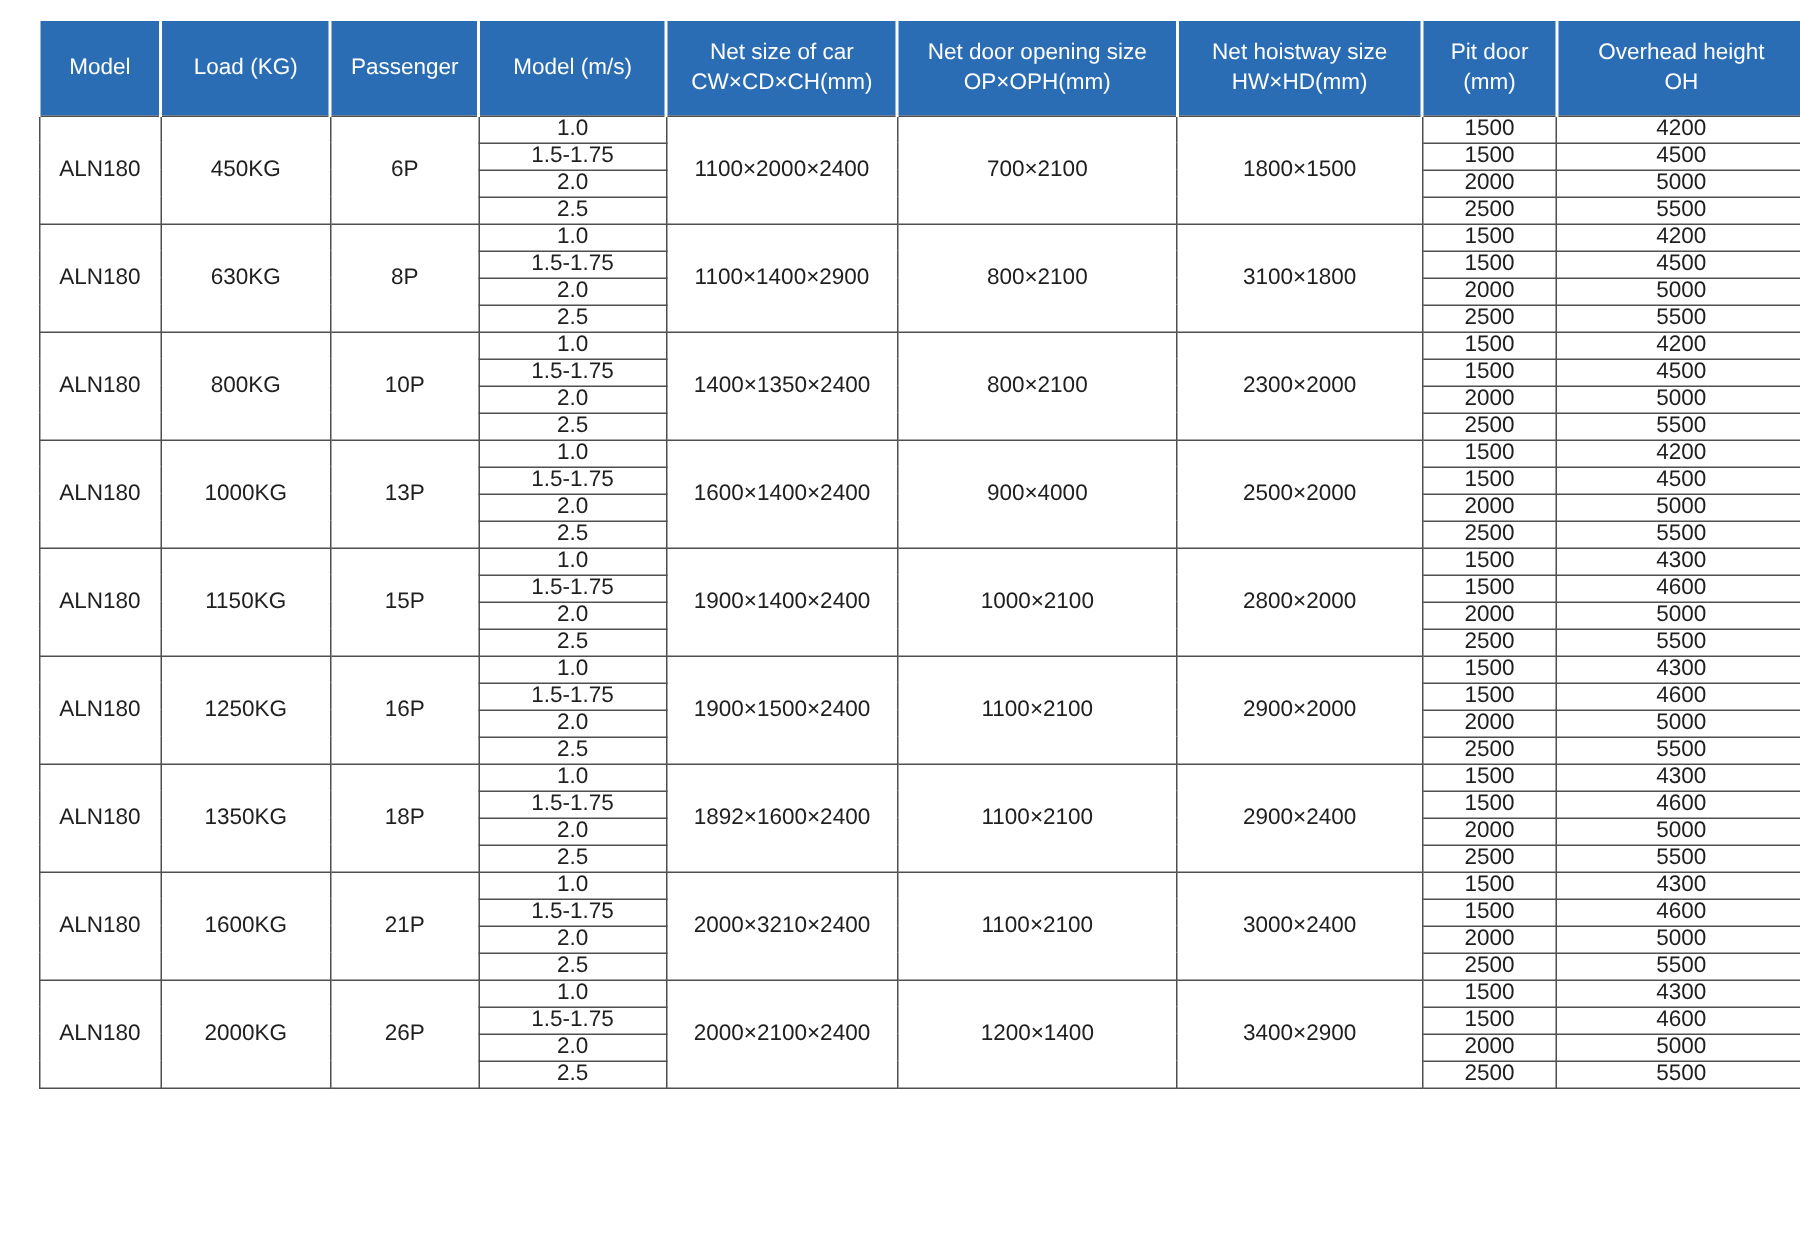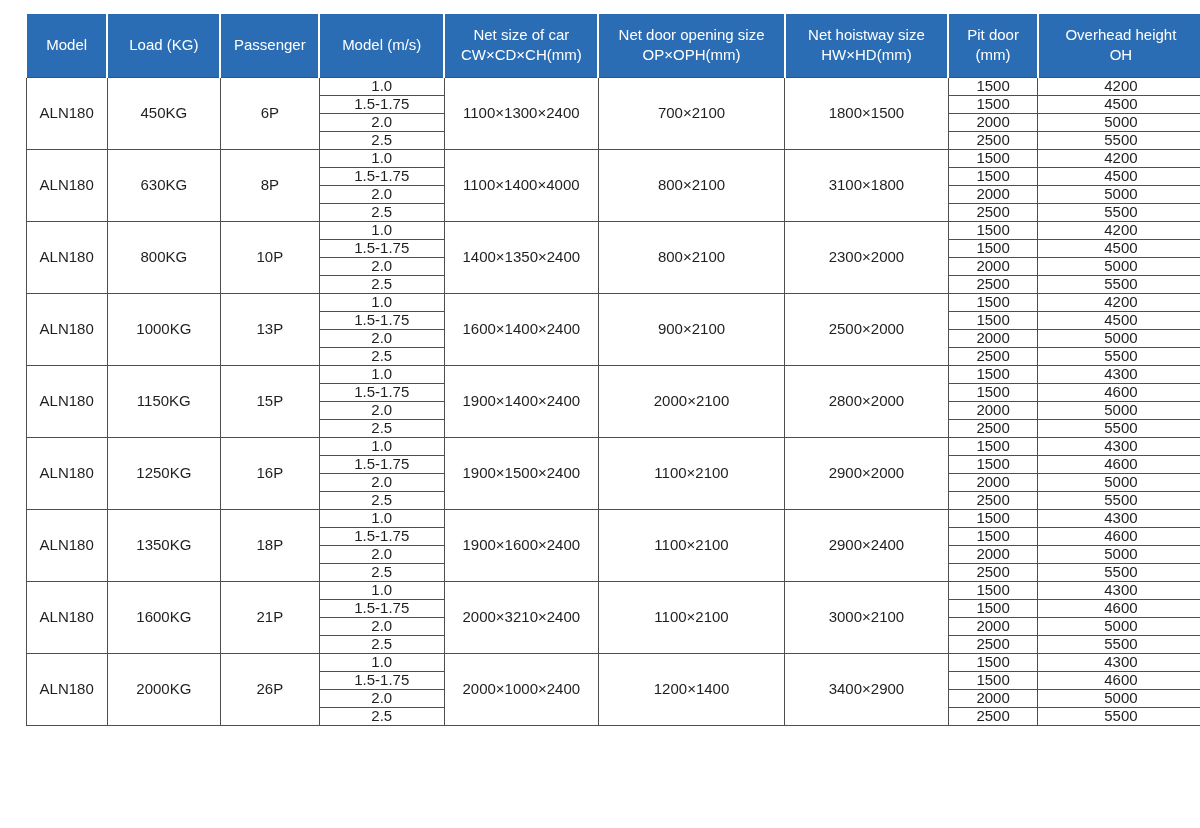--- a/index.html
+++ b/index.html
@@ -111,21 +111,21 @@
           <div>OH</div>
         </th>
       </tr>
   </thead>
   <tbody>
       <tr>
         <td rowspan="4">ALN180</td>
         <td rowspan="4">450KG</td>
         <td rowspan="4">6P</td>
         <td>1.0</td>
-        <td rowspan="4">1100×1300×2400</td>
+        <td rowspan="4">1100×2000×2400</td>
         <td rowspan="4">700×2100</td>
         <td rowspan="4">1800×1500</td>
         <td>1500</td>
         <td>4200</td>
       </tr>
       <tr>
         <td>1.5-1.75</td>
         <td>1500</td>
         <td>4500</td>
       </tr>
@@ -137,21 +137,21 @@
       <tr>
         <td>2.5</td>
         <td>2500</td>
         <td>5500</td>
       </tr>
       <tr>
         <td rowspan="4">ALN180</td>
         <td rowspan="4">630KG</td>
         <td rowspan="4">8P</td>
         <td>1.0</td>
-        <td rowspan="4">1100×1400×4000</td>
+        <td rowspan="4">1100×1400×2900</td>
         <td rowspan="4">800×2100</td>
         <td rowspan="4">3100×1800</td>
         <td>1500</td>
         <td>4200</td>
       </tr>
       <tr>
         <td>1.5-1.75</td>
         <td>1500</td>
         <td>4500</td>
       </tr>
@@ -190,21 +190,21 @@
         <td>2.5</td>
         <td>2500</td>
         <td>5500</td>
       </tr>
       <tr>
         <td rowspan="4">ALN180</td>
         <td rowspan="4">1000KG</td>
         <td rowspan="4">13P</td>
         <td>1.0</td>
         <td rowspan="4">1600×1400×2400</td>
-        <td rowspan="4">900×2100</td>
+        <td rowspan="4">900×4000</td>
         <td rowspan="4">2500×2000</td>
         <td>1500</td>
         <td>4200</td>
       </tr>
       <tr>
         <td>1.5-1.75</td>
         <td>1500</td>
         <td>4500</td>
       </tr>
       <tr>
@@ -216,21 +216,21 @@
         <td>2.5</td>
         <td>2500</td>
         <td>5500</td>
       </tr>
       <tr>
         <td rowspan="4">ALN180</td>
         <td rowspan="4">1150KG</td>
         <td rowspan="4">15P</td>
         <td>1.0</td>
         <td rowspan="4">1900×1400×2400</td>
-        <td rowspan="4">2000×2100</td>
+        <td rowspan="4">1000×2100</td>
         <td rowspan="4">2800×2000</td>
         <td>1500</td>
         <td>4300</td>
       </tr>
       <tr>
         <td>1.5-1.75</td>
         <td>1500</td>
         <td>4600</td>
       </tr>
       <tr>
@@ -267,21 +267,21 @@
       <tr>
         <td>2.5</td>
         <td>2500</td>
         <td>5500</td>
       </tr>
       <tr>
         <td rowspan="4">ALN180</td>
         <td rowspan="4">1350KG</td>
         <td rowspan="4">18P</td>
         <td>1.0</td>
-        <td rowspan="4">1900×1600×2400</td>
+        <td rowspan="4">1892×1600×2400</td>
         <td rowspan="4">1100×2100</td>
         <td rowspan="4">2900×2400</td>
         <td>1500</td>
         <td>4300</td>
       </tr>
       <tr>
         <td>1.5-1.75</td>
         <td>1500</td>
         <td>4600</td>
       </tr>
@@ -295,21 +295,21 @@
         <td>2500</td>
         <td>5500</td>
       </tr>
       <tr>
         <td rowspan="4">ALN180</td>
         <td rowspan="4">1600KG</td>
         <td rowspan="4">21P</td>
         <td>1.0</td>
         <td rowspan="4">2000×3210×2400</td>
         <td rowspan="4">1100×2100</td>
-        <td rowspan="4">3000×2100</td>
+        <td rowspan="4">3000×2400</td>
         <td>1500</td>
         <td>4300</td>
       </tr>
       <tr>
         <td>1.5-1.75</td>
         <td>1500</td>
         <td>4600</td>
       </tr>
       <tr>
         <td>2.0</td>
@@ -319,21 +319,21 @@
       <tr>
         <td>2.5</td>
         <td>2500</td>
         <td>5500</td>
       </tr>
       <tr>
         <td rowspan="4">ALN180</td>
         <td rowspan="4">2000KG</td>
         <td rowspan="4">26P</td>
         <td>1.0</td>
-        <td rowspan="4">2000×1000×2400</td>
+        <td rowspan="4">2000×2100×2400</td>
         <td rowspan="4">1200×1400</td>
         <td rowspan="4">3400×2900</td>
         <td>1500</td>
         <td>4300</td>
       </tr>
       <tr>
         <td>1.5-1.75</td>
         <td>1500</td>
         <td>4600</td>
       </tr>

